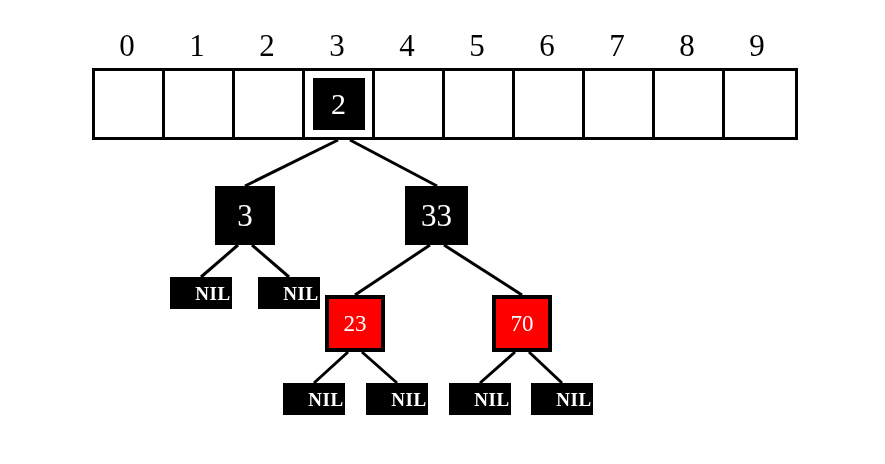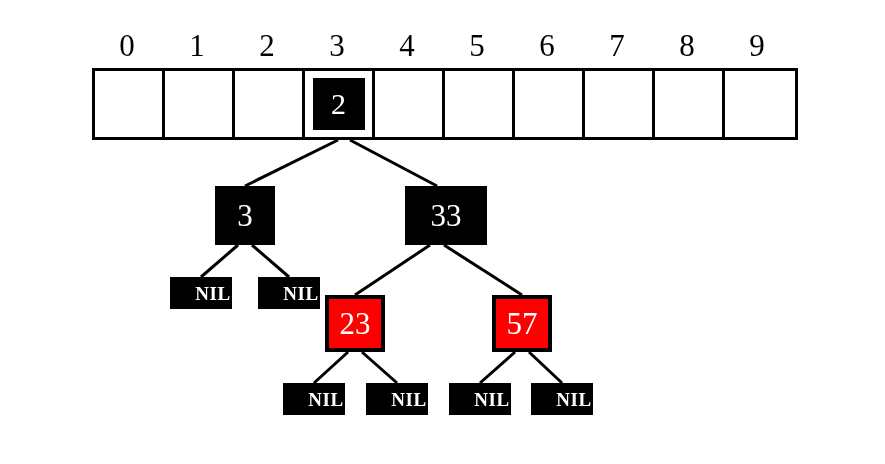--- a/index.html
+++ b/index.html
@@ -101,21 +101,21 @@
     color: #ffffff;
     font-family: "Liberation Serif", "DejaVu Serif", serif;
     font-size: 31px;
     line-height: 31px;
   }
   .node-red {
     background: #ff0000;
     color: #ffffff;
     border: 4px solid #000000;
     font-family: "Liberation Serif", "DejaVu Serif", serif;
-    font-size: 31px;
+    font-size: 23px;
     line-height: 31px;
   }
   .node-nil {
     background: #000000;
     color: #ffffff;
     font-family: "Liberation Serif", "DejaVu Serif", serif;
     font-weight: bold;
     font-size: 19px;
     line-height: 19px;
     letter-spacing: 0.5px;
@@ -163,24 +163,24 @@
       <div class="array-cell"></div>
       <div class="array-cell"></div>
       <div class="array-cell"></div>
       <div class="array-cell"></div>
       <div class="array-cell"></div>
       <div class="array-cell"></div>
     </div>
 
   <div id="tree-nodes">
       <div class="tree-node node-black" style="left: 215px; top: 186px; width: 60px; height: 59px;">3</div>
-      <div class="tree-node node-black" style="left: 405px; top: 186px; width: 82px; height: 59px;">33</div>
+      <div class="tree-node node-black" style="left: 405px; top: 186px; width: 63px; height: 59px;">33</div>
       <div class="tree-node node-nil" style="left: 170px; top: 277px; width: 62px; height: 32px;">NIL</div>
       <div class="tree-node node-nil" style="left: 258px; top: 277px; width: 62px; height: 32px;">NIL</div>
       <div class="tree-node node-red" style="left: 325px; top: 295px; width: 60px; height: 57px;">23</div>
-      <div class="tree-node node-red" style="left: 492px; top: 295px; width: 60px; height: 57px;">57</div>
+      <div class="tree-node node-red" style="left: 492px; top: 295px; width: 60px; height: 57px;">70</div>
       <div class="tree-node node-nil" style="left: 283px; top: 383px; width: 62px; height: 32px;">NIL</div>
       <div class="tree-node node-nil" style="left: 366px; top: 383px; width: 62px; height: 32px;">NIL</div>
       <div class="tree-node node-nil" style="left: 449px; top: 383px; width: 62px; height: 32px;">NIL</div>
       <div class="tree-node node-nil" style="left: 531px; top: 383px; width: 62px; height: 32px;">NIL</div>
     </div>
 
 </div>
 
 </body></html>

